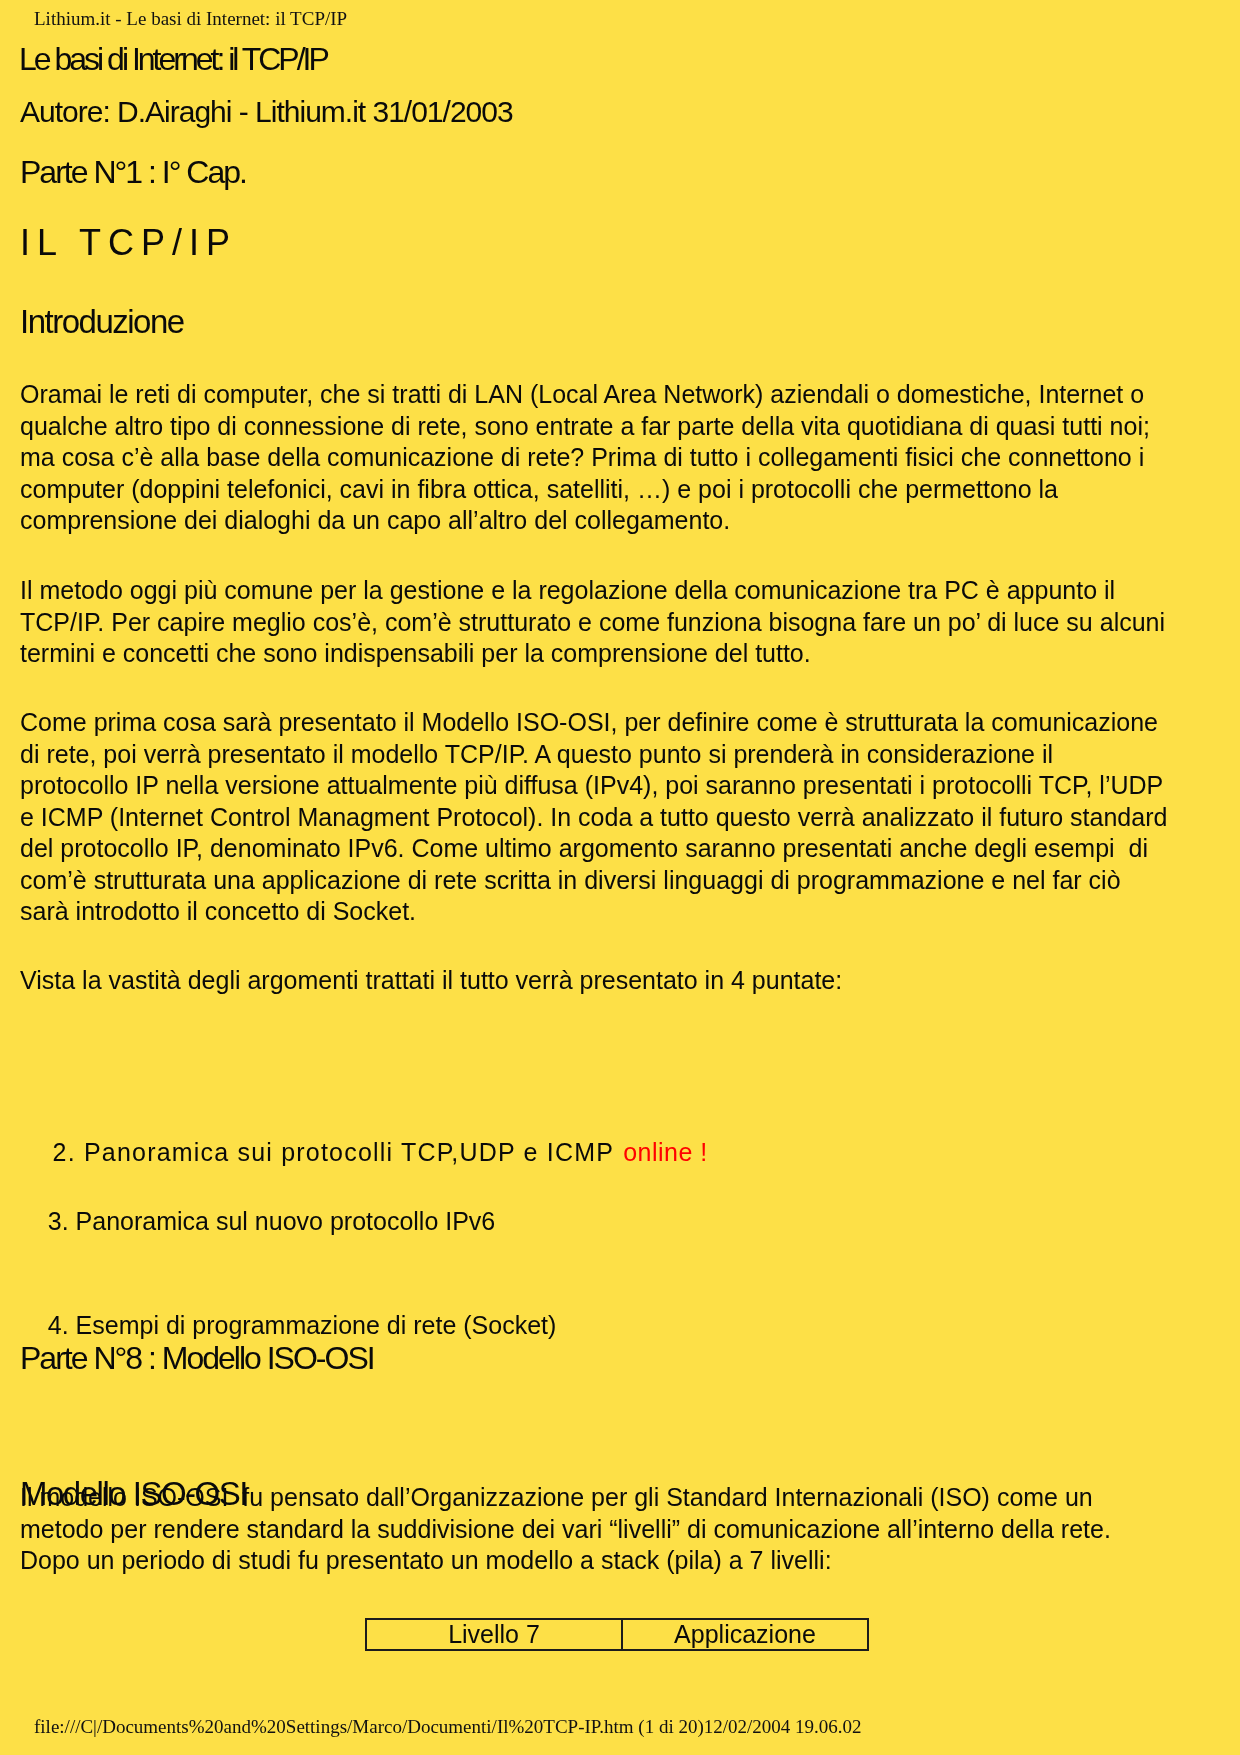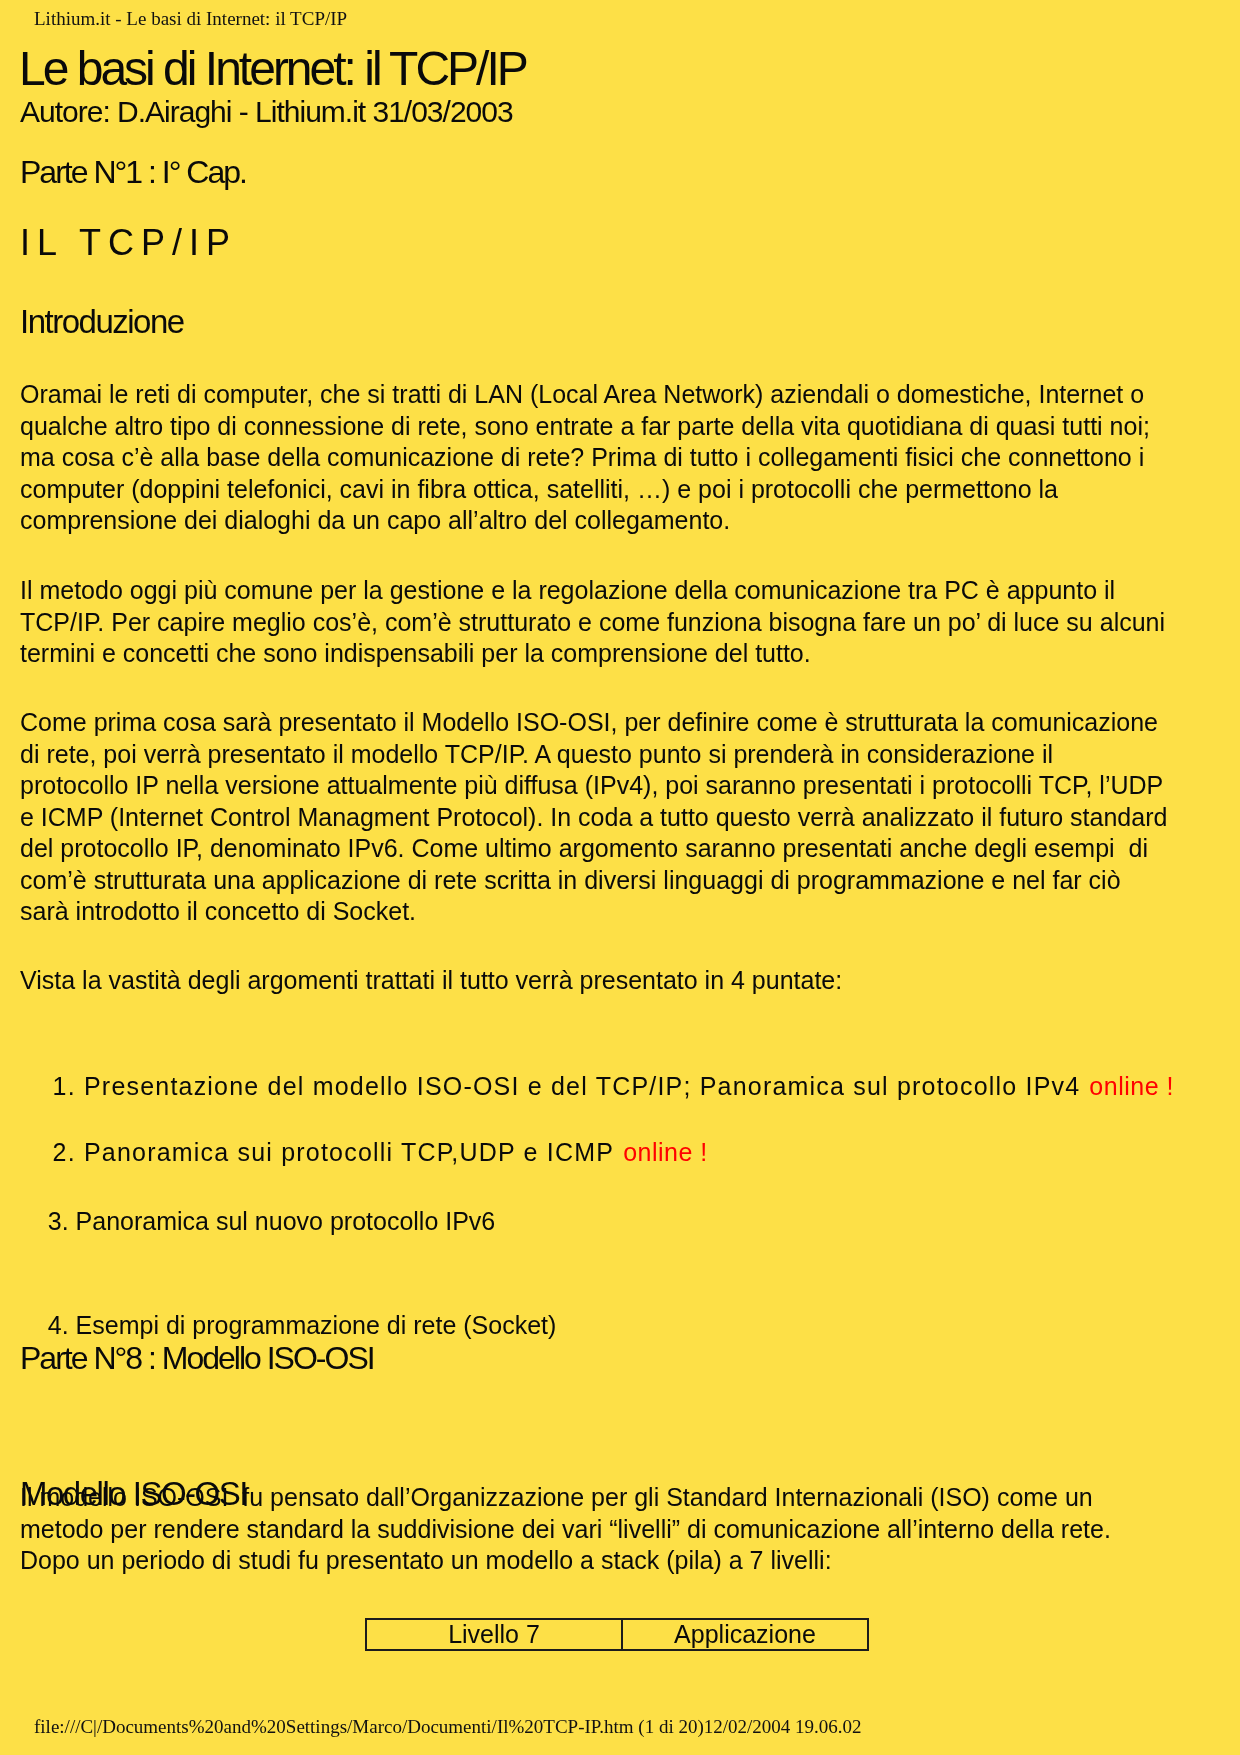--- a/index.html
+++ b/index.html
@@ -22,21 +22,21 @@
     font-size: 19px;
     color: #111;
     white-space: pre;
   }
   .print-header { left: 34px; top: 8px; }
   .print-footer { left: 34px; top: 1716px; }
 
   .doc-title {
     position: absolute;
     left: 19px; top: 41px;
-    font-size: 48px;
+    font-size: 32px;
     letter-spacing: -3px;
     font-weight: normal;
     margin: 0;
     white-space: pre;
   }
   .author-line {
     position: absolute;
     left: 20px; top: 95px;
     font-size: 30px;
     letter-spacing: -1px;
@@ -119,21 +119,21 @@
 </style>
 </head>
 <body>
 
 <div class="page">
 
   <div class="serif-meta print-header">Lithium.it - Le basi di Internet: il TCP/IP</div>
 
   <h1 class="doc-title">Le basi di Internet: il TCP/IP</h1>
 
-  <div class="author-line">Autore: D.Airaghi - Lithium.it 31/03/2003</div>
+  <div class="author-line">Autore: D.Airaghi - Lithium.it 31/01/2003</div>
 
   <div class="part-heading part1-heading">Parte N°1 : I° Cap.</div>
 
   <div class="chapter-title">IL TCP/IP</div>
 
   <div class="section-title sec-introduzione">Introduzione</div>
 
   <p class="body-text para-2">Il metodo oggi più comune per la gestione e la regolazione della comunicazione tra PC è appunto il
 TCP/IP. Per capire meglio cos’è, com’è strutturato e come funziona bisogna fare un po’ di luce su alcuni
 termini e concetti che sono indispensabili per la comprensione del tutto.</p>
@@ -147,23 +147,20 @@
   <p class="body-text para-3">Come prima cosa sarà presentato il Modello ISO-OSI, per definire come è strutturata la comunicazione
 di rete, poi verrà presentato il modello TCP/IP. A questo punto si prenderà in considerazione il
 protocollo IP nella versione attualmente più diffusa (IPv4), poi saranno presentati i protocolli TCP, l’UDP
 e ICMP (Internet Control Managment Protocol). In coda a tutto questo verrà analizzato il futuro standard
 del protocollo IP, denominato IPv6. Come ultimo argomento saranno presentati anche degli esempi  di
 com’è strutturata una applicazione di rete scritta in diversi linguaggi di programmazione e nel far ciò
 sarà introdotto il concetto di Socket.</p>
 
   <p class="body-text para-vista">Vista la vastità degli argomenti trattati il tutto verrà presentato in 4 puntate:</p>
 
-  <div class="list-item li-1">
-    <span>1. Presentazione del modello ISO-OSI e del TCP/IP; Panoramica sul protocollo IPv4</span><span class="online-link" style="color: rgb(255, 0, 0);">online !</span>
-  </div>
 
   <div class="list-item li-2">
     <span>2. Panoramica sui protocolli TCP,UDP e ICMP</span><span class="online-link" style="color: rgb(255, 0, 0);">online !</span>
   </div>
 
   <div class="list-item li-3">
     <span>3. Panoramica sul nuovo protocollo IPv6</span>
   </div>
 
   <div class="list-item li-4">

